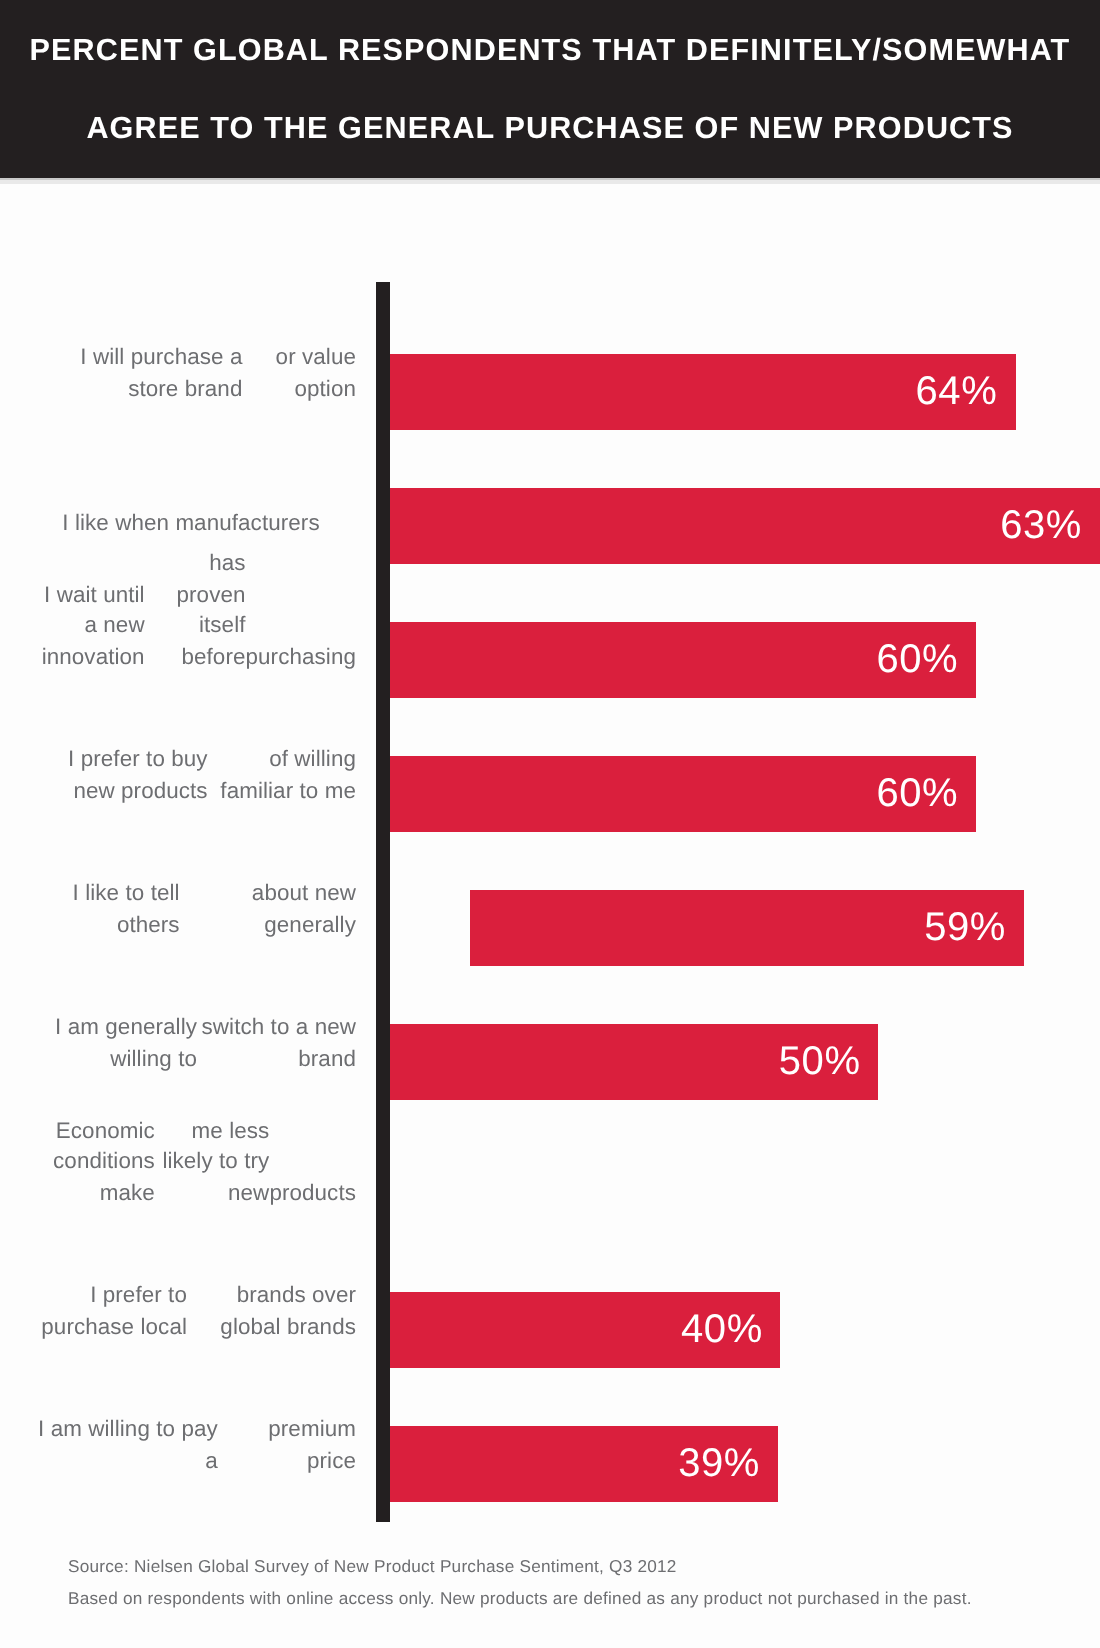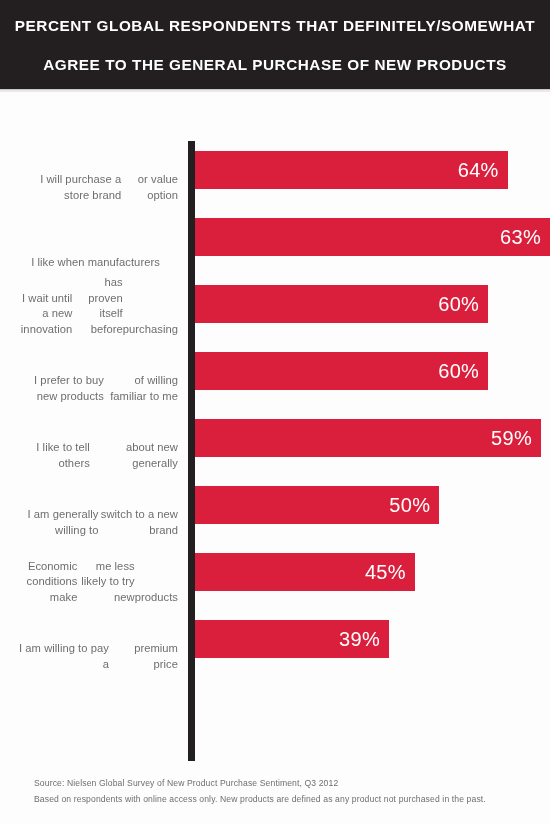--- a/index.html
+++ b/index.html
@@ -94,25 +94,25 @@
     text-align: right;
     color: #6d6e71;
     font-family: "Liberation Sans", sans-serif;
     font-size: 11.2px;
     line-height: 15.5px;
     letter-spacing: 0.05px;
   }
   .row-bar-wrap {
     position: absolute;
     left: 195px;
-    top: 0;
+    top: 12px;
     right: 0;
     height: 67px;
     display: flex;
-    align-items: center;
+    align-items: flex-end;
   }
   .bar {
     height: 38px;
     background: #da1f3d;
     display: flex;
     align-items: center;
     justify-content: flex-end;
     box-sizing: border-box;
     padding-right: 9px;
   }
@@ -200,21 +200,21 @@
               <span class="bar-value">60%</span>
             </div>
           </div>
         </div>
         <div class="row">
           <div class="row-label">
             <span>I like to tell others</span>
             <span>about new generally</span>
           </div>
           <div class="row-bar-wrap">
-            <div class="bar" style="width: 346px;">
+            <div class="bar" style="width: 277px; margin-left: 40px;">
               <span class="bar-value">59%</span>
             </div>
           </div>
         </div>
         <div class="row">
           <div class="row-label">
             <span>I am generally willing to</span>
             <span>switch to a new brand</span>
           </div>
           <div class="row-bar-wrap">
@@ -222,23 +222,29 @@
               <span class="bar-value">50%</span>
             </div>
           </div>
         </div>
         <div class="row">
           <div class="row-label">
             <span>Economic conditions make</span>
             <span>me less likely to try new</span>
             <span>products</span>
           </div>
-          <div class="row-bar-wrap">
-            <div class="bar" style="width: 219.857px;">
-              <span class="bar-value">45%</span>
+        </div>
+        <div class="row">
+          <div class="row-label">
+            <span>I prefer to purchase local</span>
+            <span>brands over global brands</span>
+          </div>
+          <div class="row-bar-wrap">
+            <div class="bar" style="width: 195.429px;">
+              <span class="bar-value">40%</span>
             </div>
           </div>
         </div>
         <div class="row">
           <div class="row-label">
             <span>I am willing to pay a</span>
             <span>premium price</span>
           </div>
           <div class="row-bar-wrap">
             <div class="bar" style="width: 194px;">

